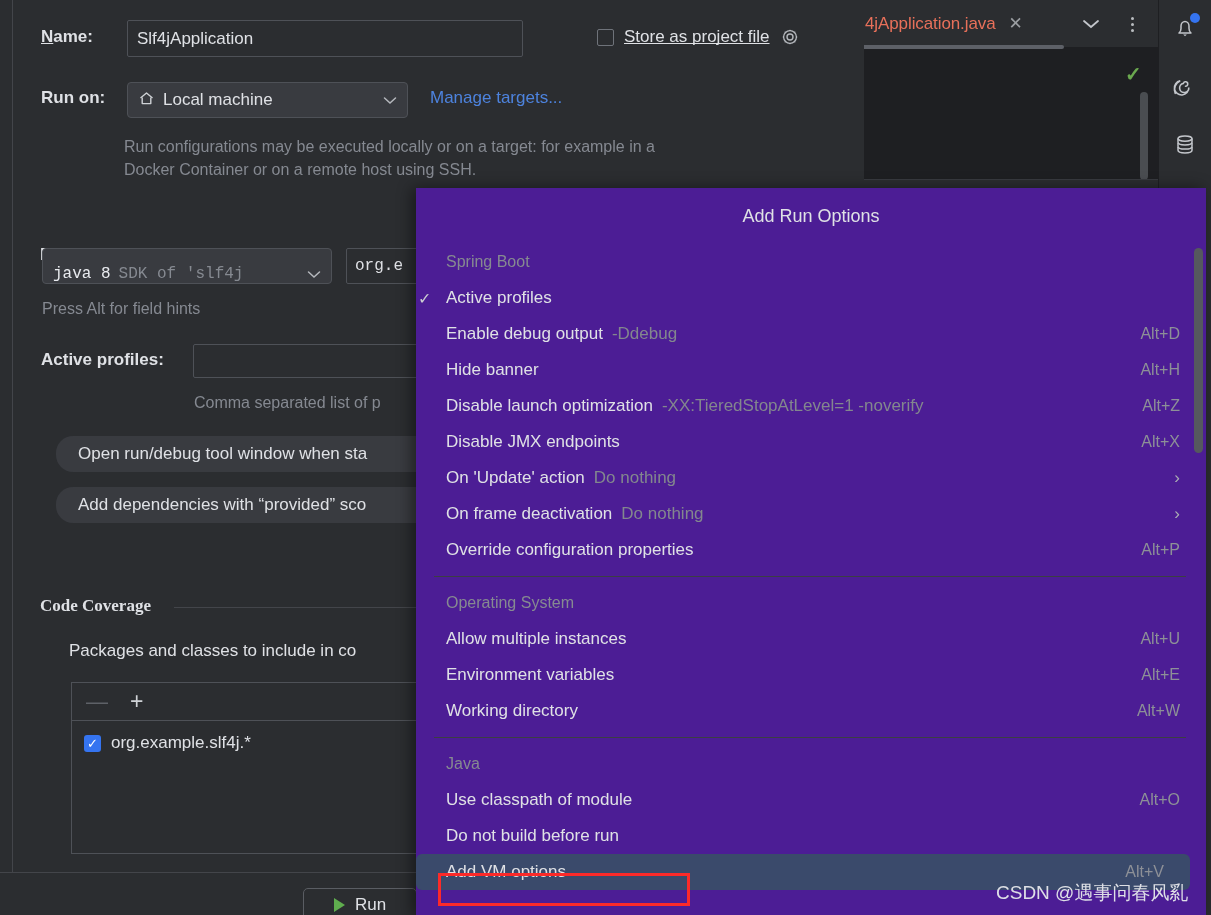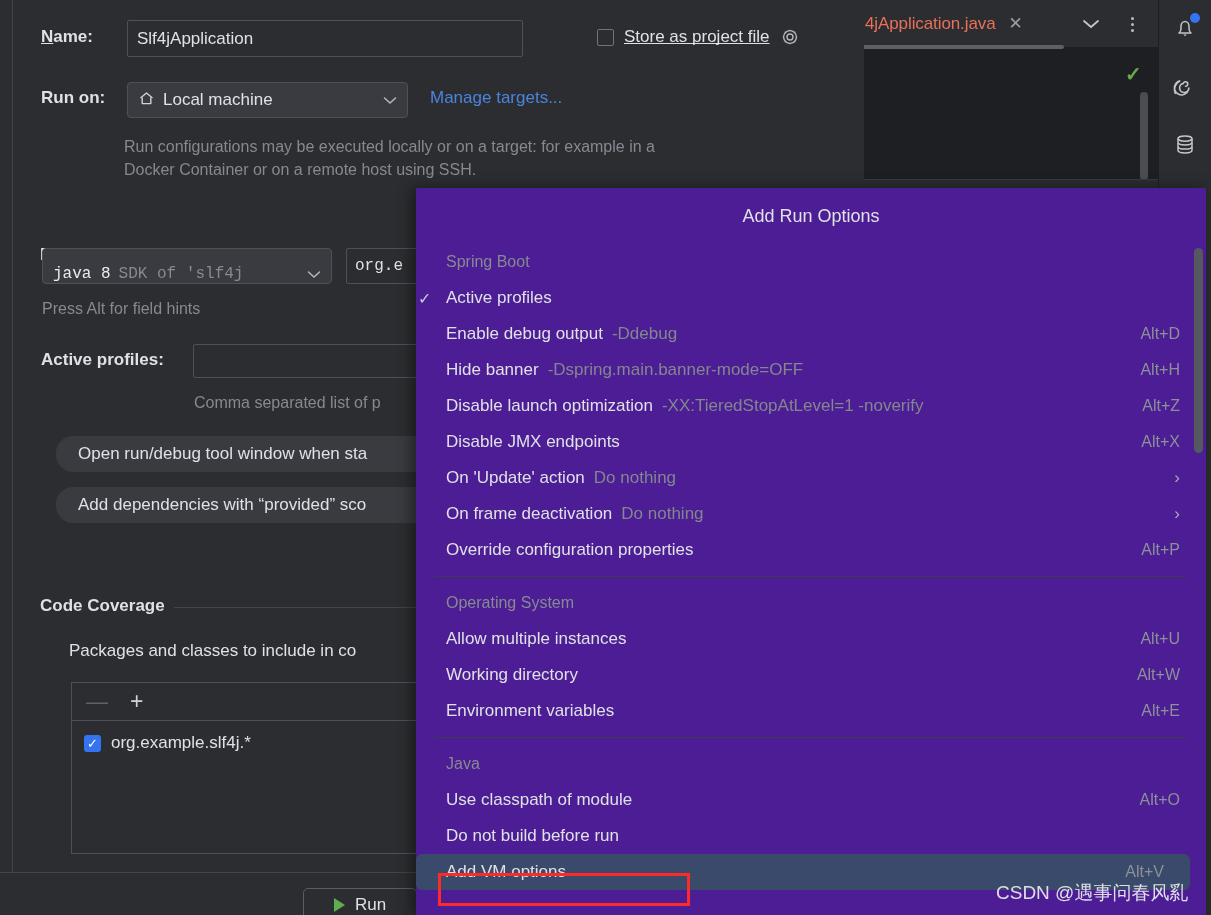--- a/index.html
+++ b/index.html
@@ -149,21 +149,21 @@
   .comma-hint { position: absolute; left: 180px; top: 394px; color: #858991; font-size: 16px; white-space: nowrap; }
 
   .pill {
     position: absolute; height: 34px; background: #393b40; border-radius: 17px;
     display: flex; align-items: center; padding: 18px 22px; color: #dfe1e5; font-size: 17px;
     white-space: nowrap;
   }
   .pill1 { left: 42px; top: 436px; width: 470px; }
   .pill2 { left: 42px; top: 487px; width: 470px; }
 
-  .cov-title { left: 26px; top: 596px; }
+  .cov-title { left: 26px; top: 596px; font-family: Liberation Serif, serif; }
   .cov-line { position: absolute; left: 160px; top: 607px; right: 0; height: 1px; background: #43454a; }
 
   .cov-sub { position: absolute; left: 55px; top: 641px; color: #dfe1e5; font-size: 17px; white-space: nowrap; }
 
   .cov-box {
     position: absolute; left: 57px; top: 682px; width: 430px; height: 172px;
     border: 1px solid #4e5157; background: #2b2d30;
   }
   .cov-toolbar {
     position: absolute; left: 0; top: 0; width: 100%; height: 38px;
@@ -396,21 +396,20 @@
         </div>
         <div class="menu-item">
           <span class="mi-check"></span>
           <span class="mi-label">Enable debug output</span>
           <span class="mi-value">-Ddebug</span>
           <span class="mi-shortcut">Alt+D</span>
         </div>
         <div class="menu-item">
           <span class="mi-check"></span>
           <span class="mi-label">Hide banner</span>
-          <span class="mi-value">-Dspring.main.banner-mode=OFF</span>
           <span class="mi-shortcut">Alt+H</span>
         </div>
         <div class="menu-item">
           <span class="mi-check"></span>
           <span class="mi-label">Disable launch optimization</span>
           <span class="mi-value">-XX:TieredStopAtLevel=1 -noverify</span>
           <span class="mi-shortcut">Alt+Z</span>
         </div>
         <div class="menu-item">
           <span class="mi-check"></span>
@@ -436,27 +435,27 @@
         </div>
         <div class="divider"></div>
         <div class="group-label">Operating System</div>
         <div class="menu-item">
           <span class="mi-check"></span>
           <span class="mi-label">Allow multiple instances</span>
           <span class="mi-shortcut">Alt+U</span>
         </div>
         <div class="menu-item">
           <span class="mi-check"></span>
+          <span class="mi-label">Environment variables</span>
+          <span class="mi-shortcut">Alt+E</span>
+        </div>
+        <div class="menu-item">
+          <span class="mi-check"></span>
           <span class="mi-label">Working directory</span>
           <span class="mi-shortcut">Alt+W</span>
-        </div>
-        <div class="menu-item">
-          <span class="mi-check"></span>
-          <span class="mi-label">Environment variables</span>
-          <span class="mi-shortcut">Alt+E</span>
         </div>
         <div class="divider"></div>
         <div class="group-label">Java</div>
         <div class="menu-item">
           <span class="mi-check"></span>
           <span class="mi-label">Use classpath of module</span>
           <span class="mi-shortcut">Alt+O</span>
         </div>
         <div class="menu-item">
           <span class="mi-check"></span>

